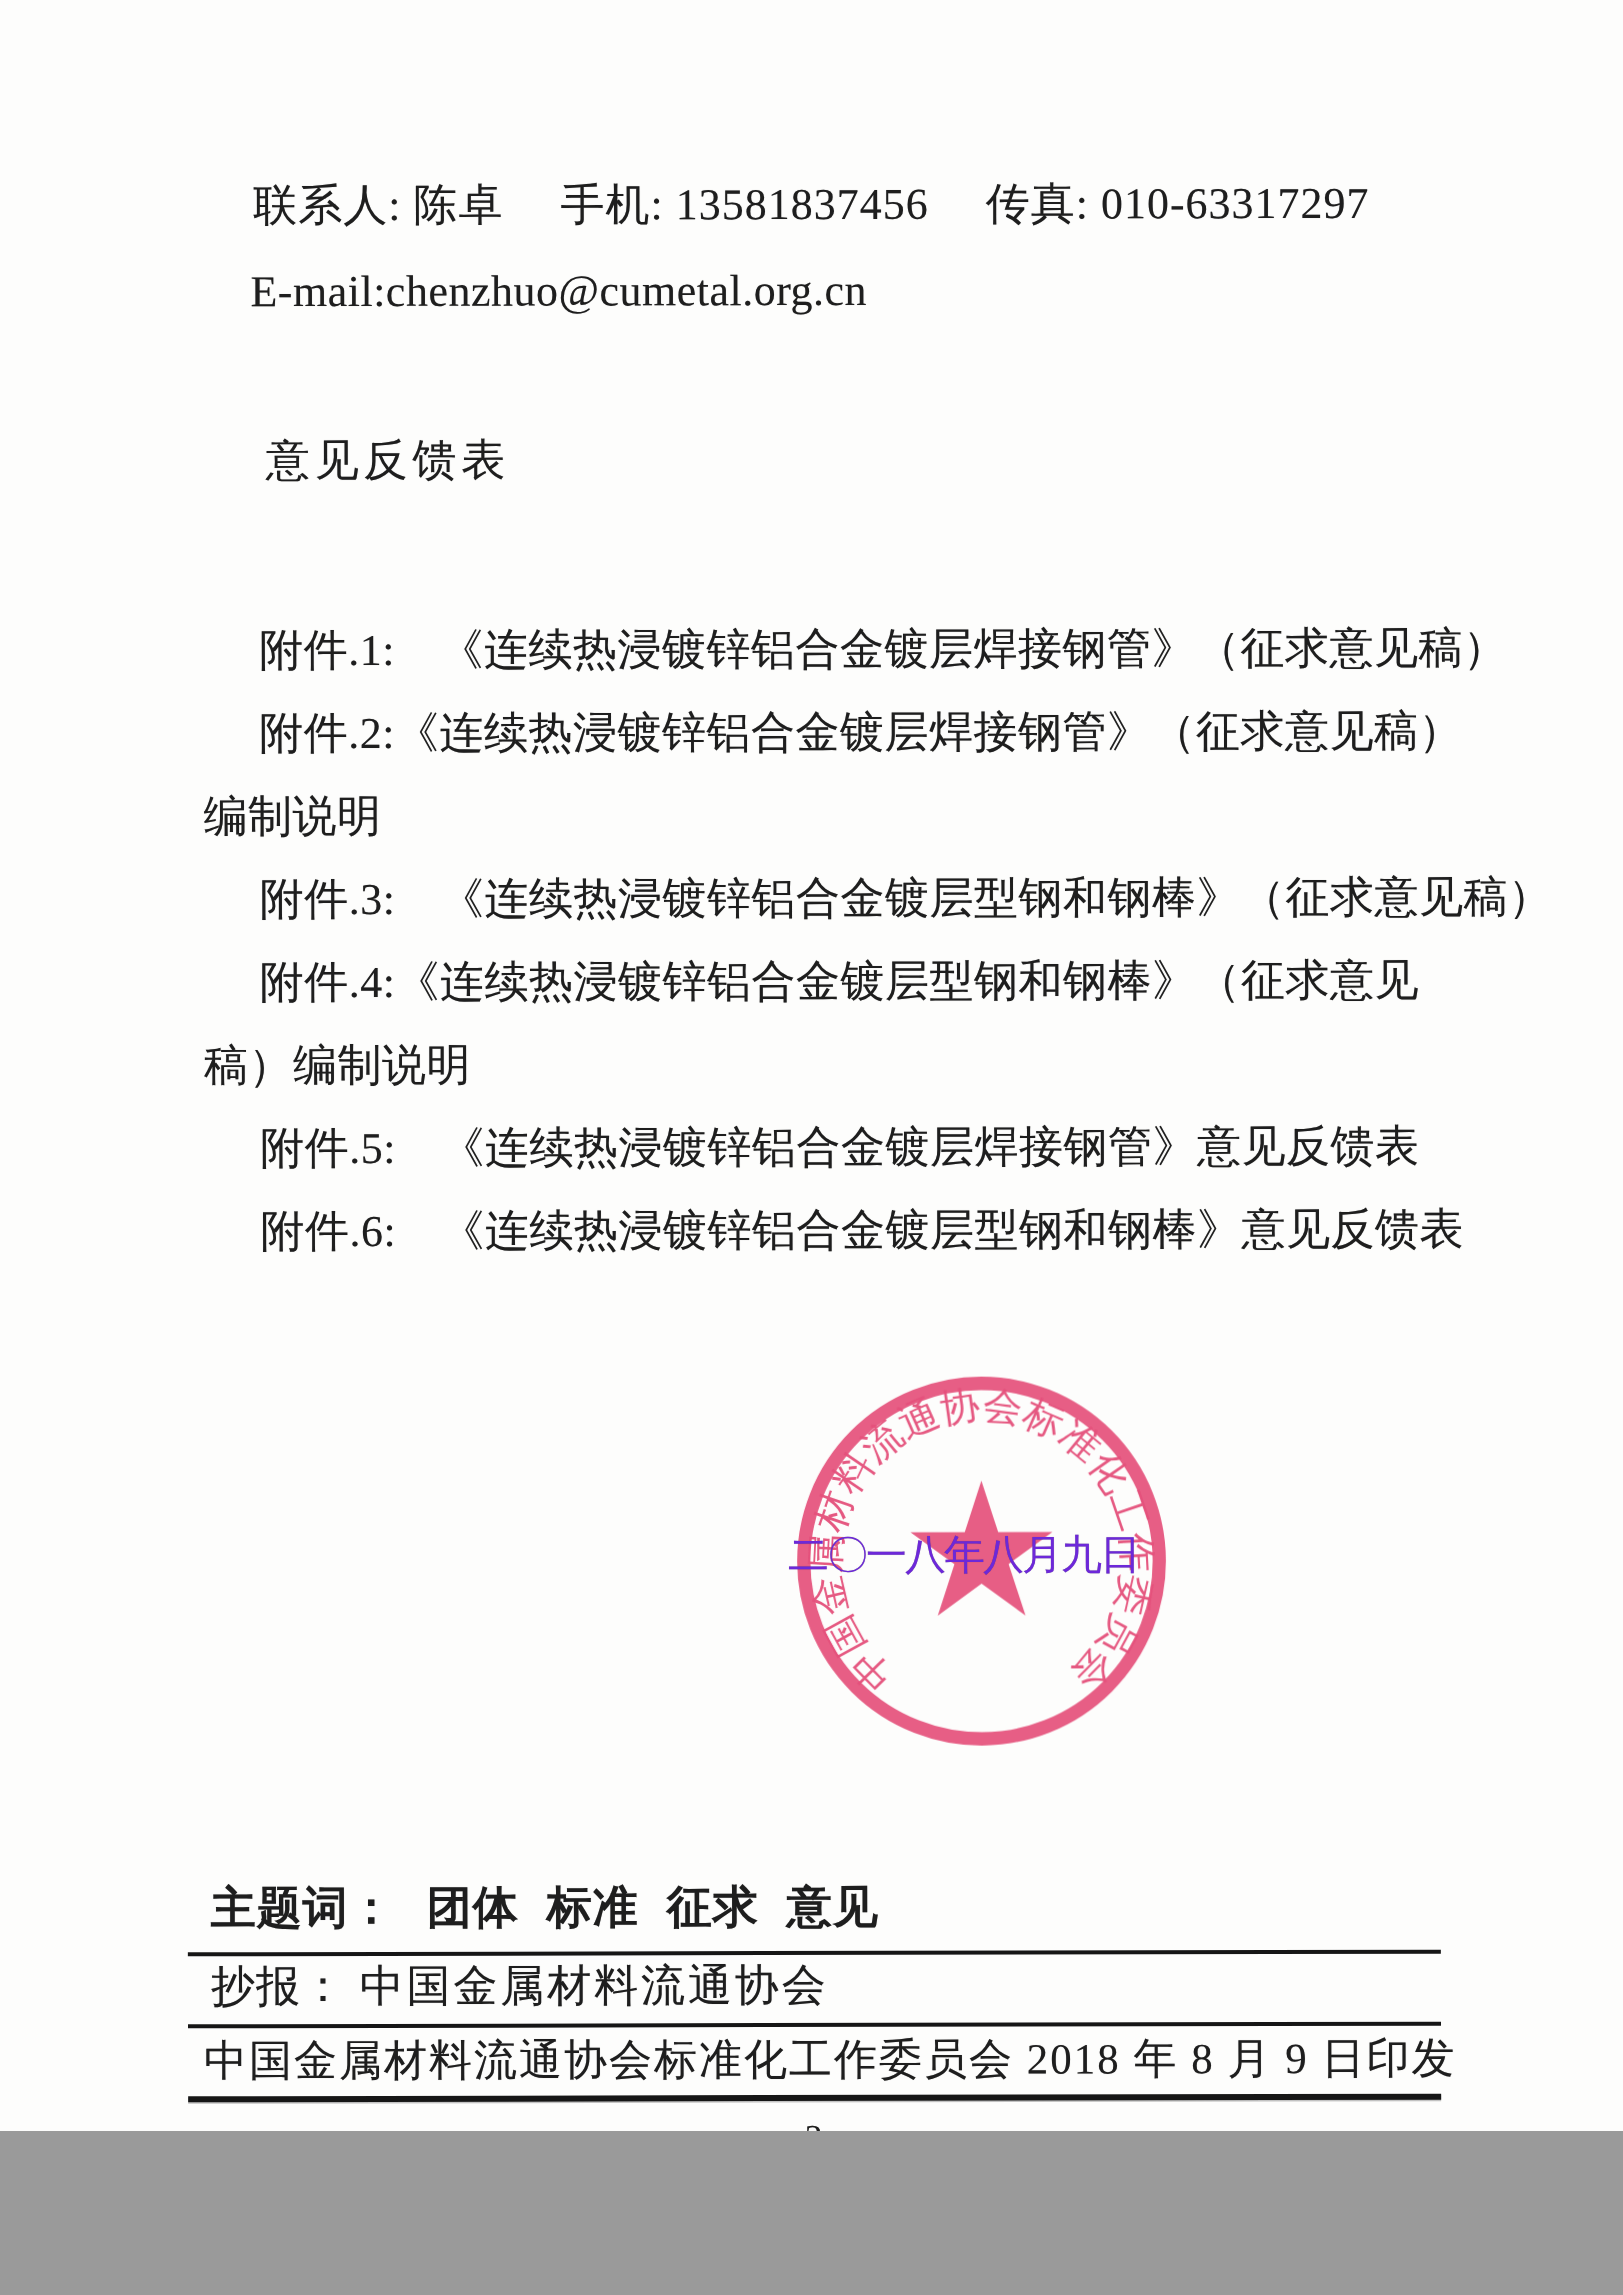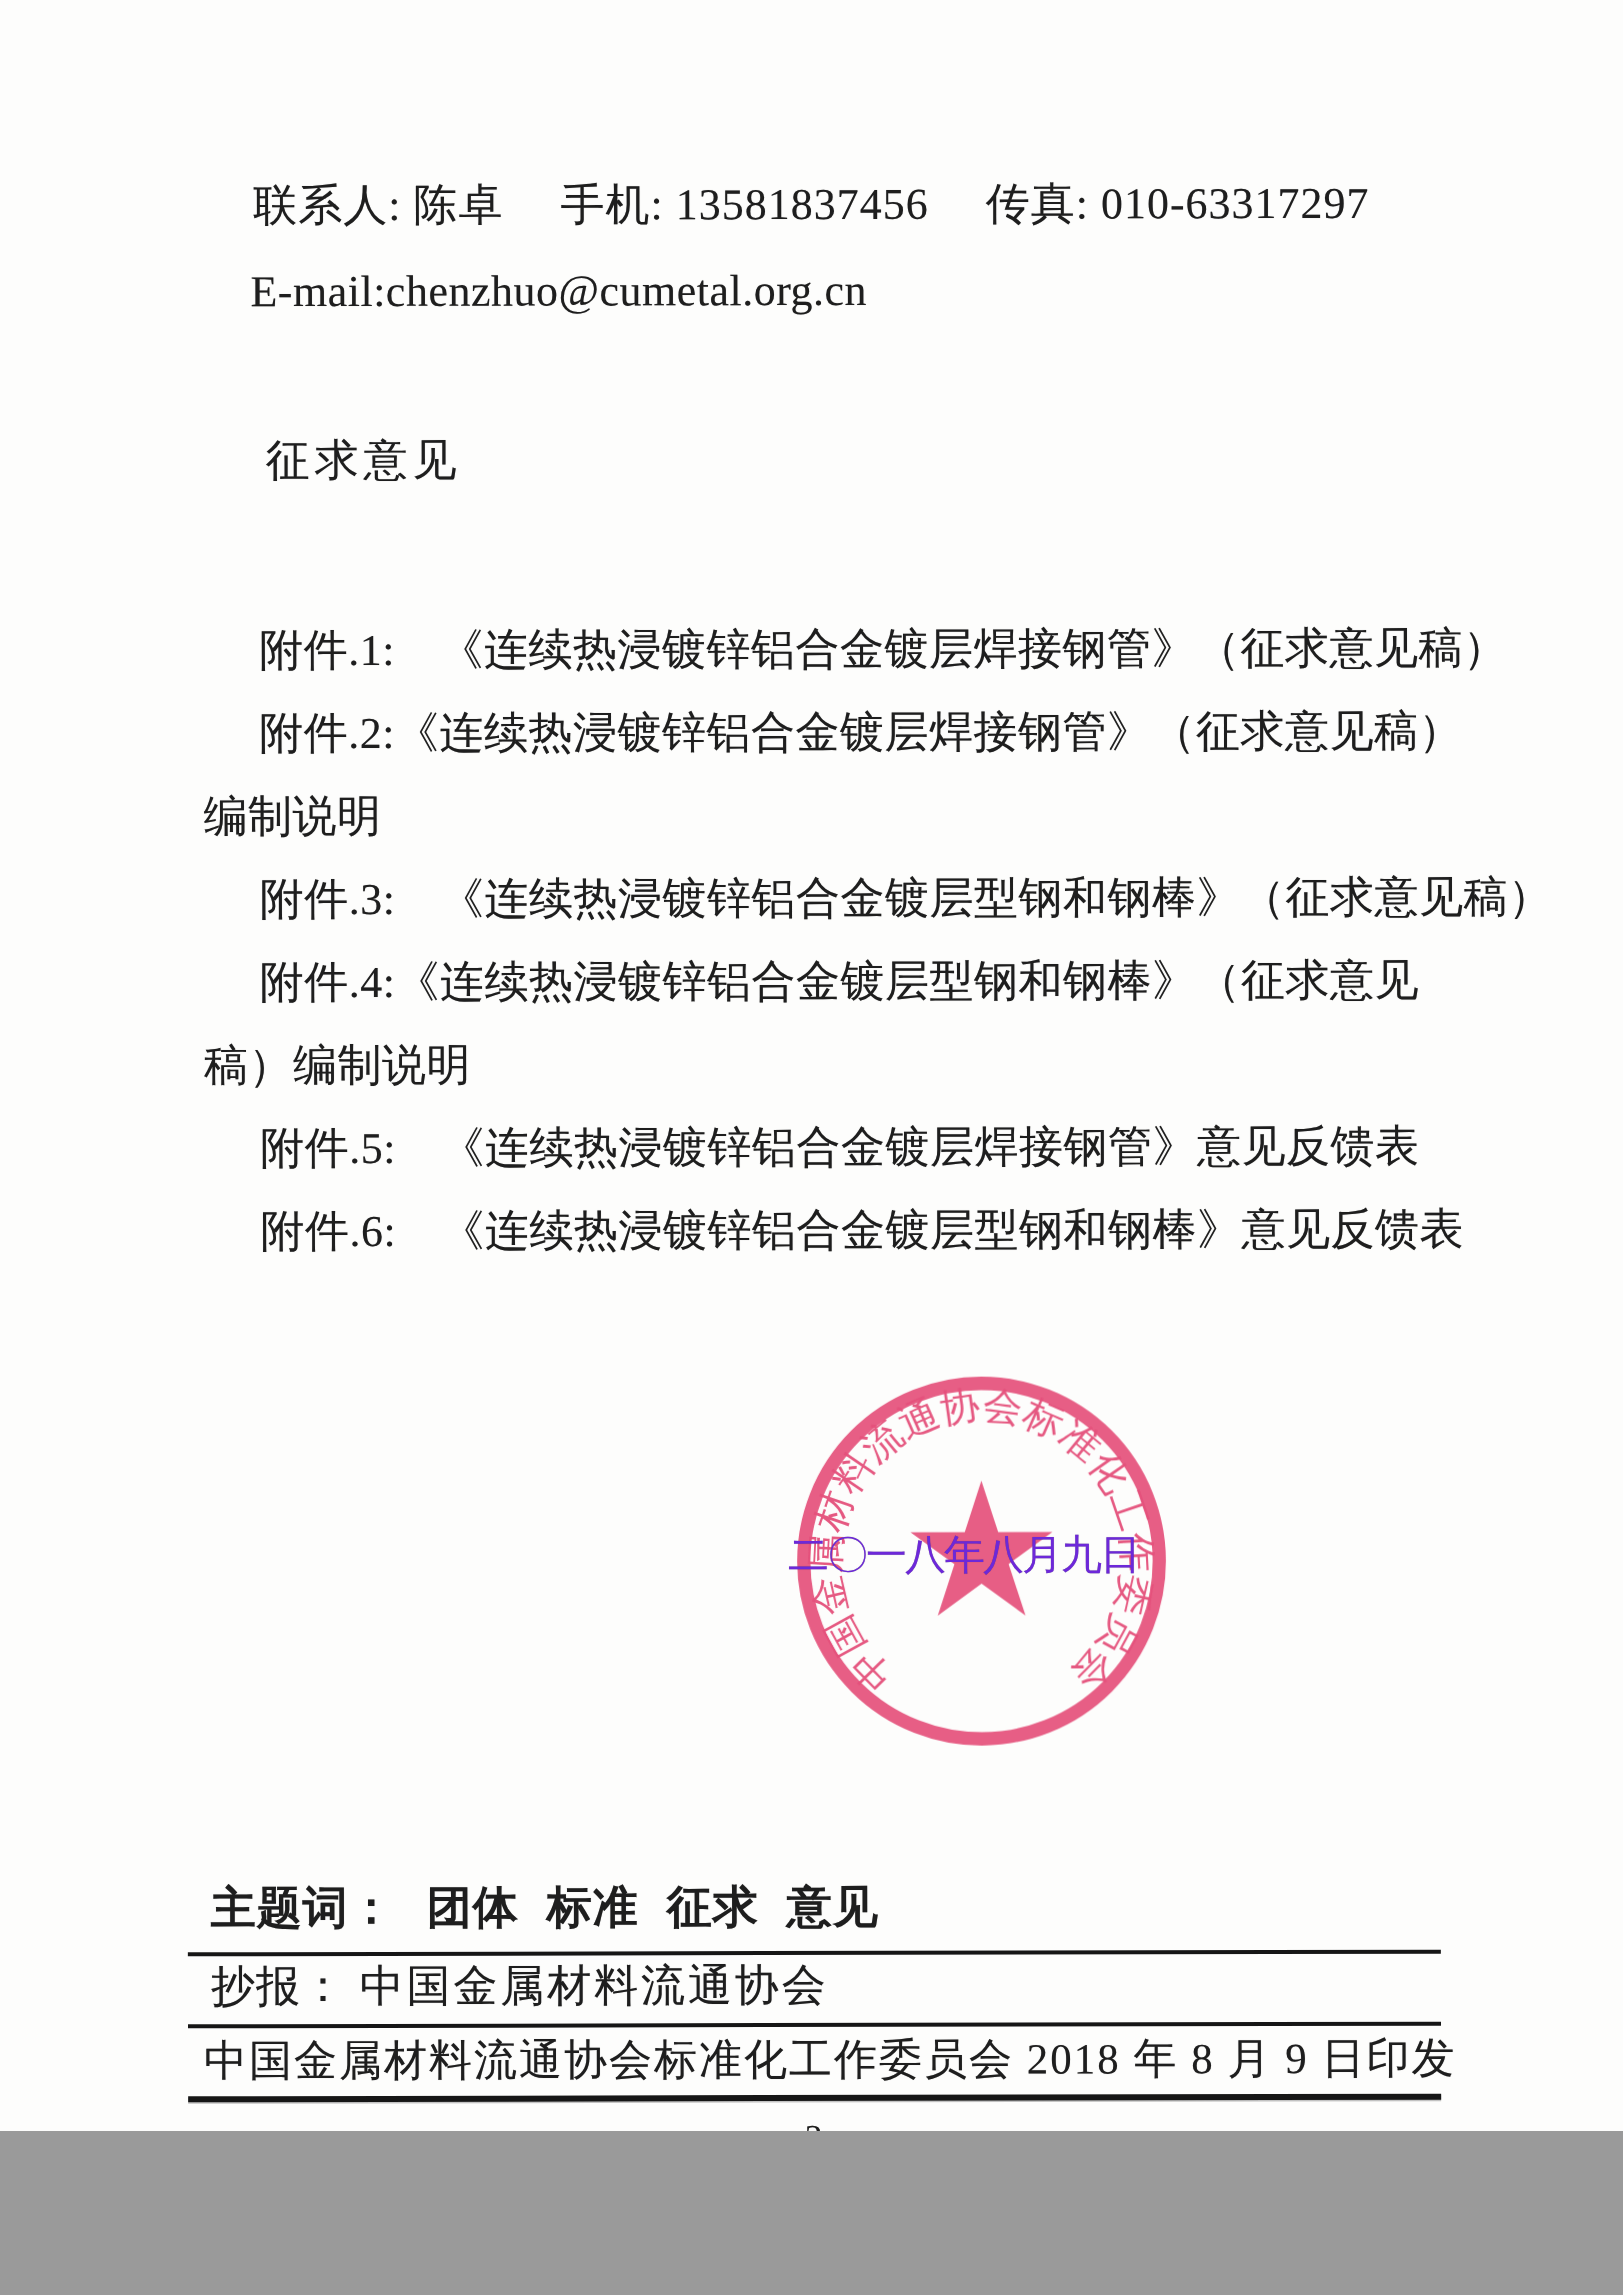--- a/index.html
+++ b/index.html
@@ -60,21 +60,21 @@
 </head>
 <body>
 
 <div class="page">
   <div class="content">
 
     <div class="line contact-line">联系人: 陈卓　 手机: 13581837456　 传真: 010-63317297</div>
 
     <div class="line email-line">E-mail:chenzhuo@cumetal.org.cn</div>
 
-    <div class="line notice-line">征求意见</div>
+    <div class="line notice-line">意见反馈表</div>
 
     <div class="attach-block">
       <div class="aline indent">附件.1:　《连续热浸镀锌铝合金镀层焊接钢管》（征求意见稿）</div>
       <div class="aline indent">附件.2:《连续热浸镀锌铝合金镀层焊接钢管》（征求意见稿）</div>
       <div class="aline">编制说明</div>
       <div class="aline indent">附件.3:　《连续热浸镀锌铝合金镀层型钢和钢棒》（征求意见稿）</div>
       <div class="aline indent">附件.4:《连续热浸镀锌铝合金镀层型钢和钢棒》（征求意见</div>
       <div class="aline">稿）编制说明</div>
       <div class="aline indent">附件.5:　《连续热浸镀锌铝合金镀层焊接钢管》意见反馈表</div>
       <div class="aline indent">附件.6:　《连续热浸镀锌铝合金镀层型钢和钢棒》意见反馈表</div>

